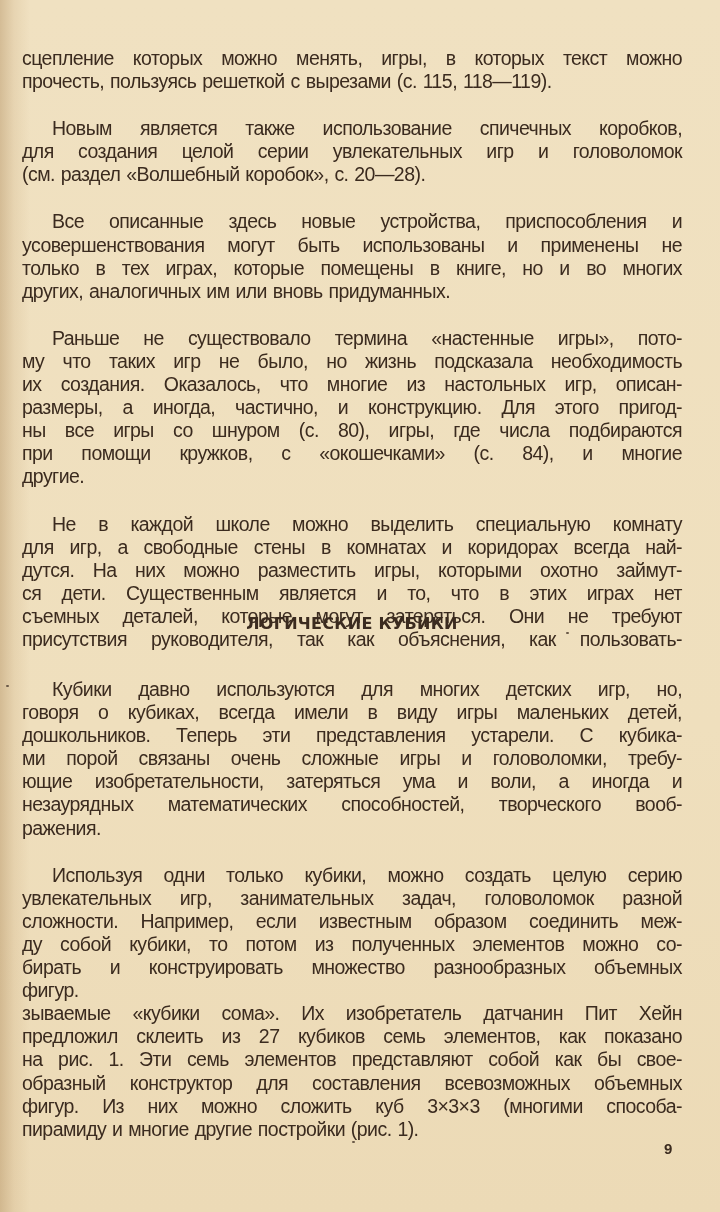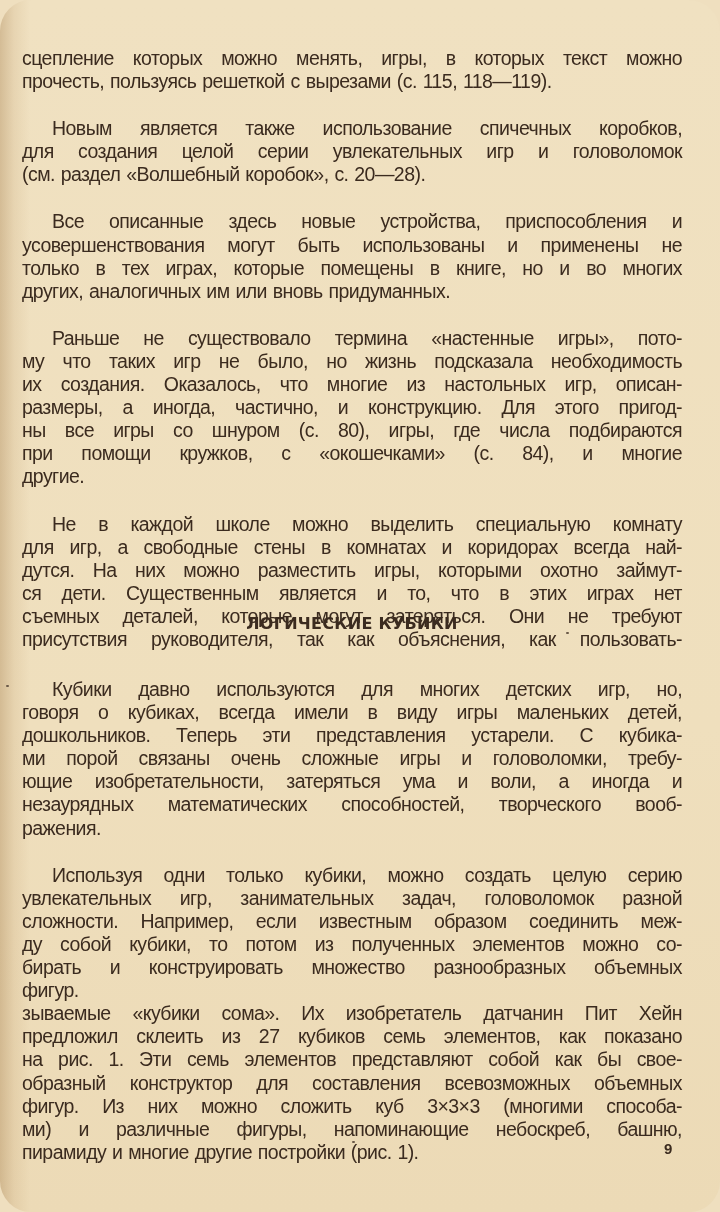--- a/index.html
+++ b/index.html
@@ -7,21 +7,20 @@
     width: 720px; height: 1212px; overflow: hidden;
     background: #efdfbf;
     position: relative;
     font-family: "Liberation Serif", serif;
   }
   .page {
     position: absolute; inset: 0;
     background:
       linear-gradient(to right, rgba(160,120,70,0.35) 0px, rgba(180,140,90,0.15) 14px, rgba(0,0,0,0) 30px),
       linear-gradient(to bottom, #f0e1c1 0%, #efdfbd 60%, #ecdab6 100%);
-    border-radius: 31px;
   }
   .text-block {
     position: absolute;
     left: 22px; top: 47px;
     width: 660px;
     font-family: "Liberation Sans Narrow", "Liberation Sans", sans-serif;
     font-size: 19.5px;
     line-height: 23.1px;
     color: #3b2b1f;
     letter-spacing: -0.55px;
@@ -97,21 +96,20 @@
     <span class="line">увлекательных игр, занимательных задач, головоломок разной</span>
     <span class="line">сложности. Например, если известным образом соединить меж-</span>
     <span class="line">ду собой кубики, то потом из полученных элементов можно со-</span>
     <span class="line">бирать и конструировать множество разнообразных объемных</span>
     <span class="line last">фигур.</span>
     <span class="line">зываемые «кубики сома». Их изобретатель датчанин Пит Хейн</span>
     <span class="line">предложил склеить из 27 кубиков семь элементов, как показано</span>
     <span class="line">на рис. 1. Эти семь элементов представляют собой как бы свое-</span>
     <span class="line">образный конструктор для составления всевозможных объемных</span>
     <span class="line">фигур. Из них можно сложить куб 3×3×3 (многими способа-</span>
-    <span class="line">ми) и различные фигуры, напоминающие небоскреб, башню,</span>
     <span class="line last">пирамиду и многие другие постройки (рис. 1).</span>
   </div>
 
   <div class="page-number">9</div>
 
   <div class="speck" style="left:566px; top:632px;"></div>
   <div class="speck" style="left:352px; top:1141px;"></div>
   <div class="speck" style="left:6px; top:685px;"></div>
 </div>
 

